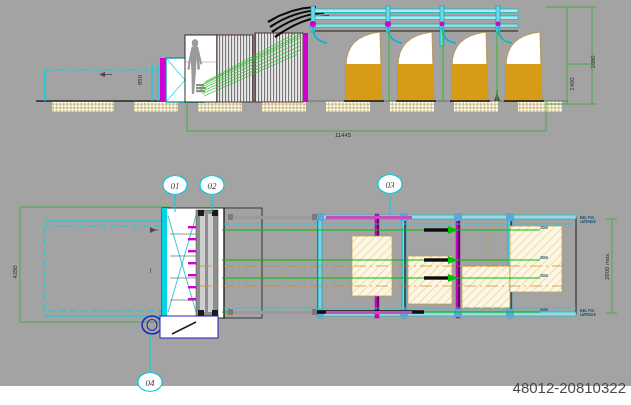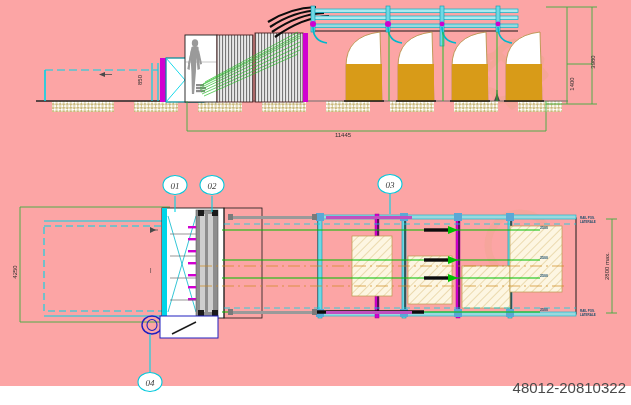--- a/index.html
+++ b/index.html
@@ -1,18 +1,18 @@
 <!DOCTYPE html>
 <html><head>
 <meta charset="utf-8">
 <style>
   html,body{margin:0;padding:0;background:#ffffff;}
   body{width:631px;height:405px;overflow:hidden;
        font-family:"Liberation Sans",sans-serif;}
-  #stage{position:relative;width:631px;height:386px;background:#fca5a5;}
+  #stage{position:relative;width:631px;height:386px;background:#a3a3a3;}
   svg#cad{position:absolute;left:0;top:0;width:631px;height:405px;}
   .dimtxt{font-family:"Liberation Sans",sans-serif;font-size:6px;fill:#2f2f2f;}
   .balloontxt{font-family:"Liberation Serif",serif;font-size:9px;font-style:italic;fill:#3a3a3a;}
   .tinytxt{font-family:"Liberation Sans",sans-serif;font-size:3px;fill:#1b4d6b;font-weight:bold;}
   .wm{font-family:"Liberation Sans",sans-serif;font-size:15px;fill:#4a4a4a;}
 </style>
 </head>
 <body>
 
 <div id="stage">

